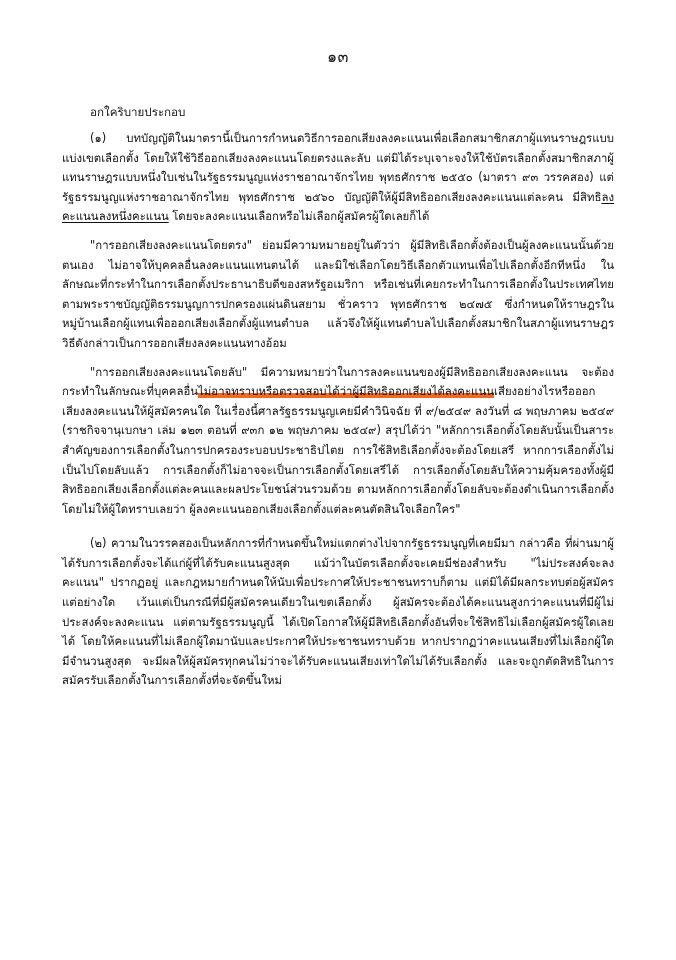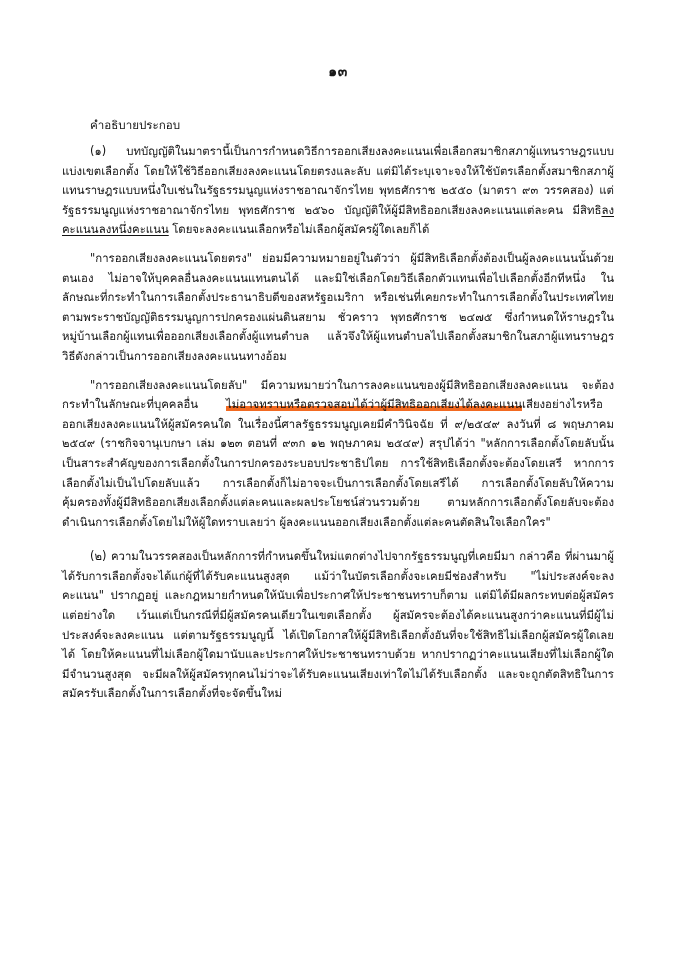--- a/index.html
+++ b/index.html
@@ -17,25 +17,24 @@
   .page {
     position: relative;
     width: 676px;
     height: 960px;
     background: #ffffff;
     box-sizing: border-box;
     padding: 44px 62px 30px 62px;
   }
   .page-number {
     text-align: center;
-    font-size: 14px;
+    font-size: 16px;
     color: #1a1a1a;
     letter-spacing: 0.5px;
-    margin: 16px 0 34px 0;
-    font-weight: bold;
+    margin: 0 0 34px 0;
   }
   .heading {
     font-size: 11.6px;
     color: #111111;
     margin: 0 0 8px 0;
     padding-left: 28px;
     font-weight: normal;
   }
   .body-block {
     margin: 0 0 9px 0;
@@ -55,32 +54,31 @@
   .ul {
     text-decoration: underline;
     text-underline-offset: 2px;
   }
   .hl {
     background: linear-gradient(to bottom, rgba(255,255,255,0) 0%, rgba(255,255,255,0) 62%, #f26a21 62%, #f26a21 96%, rgba(255,255,255,0) 96%);
     padding-bottom: 1px;
   }
   .hl-red {
     color: #111111;
-    margin-left: 28px;
   }
   .spacer-sm { height: 6px; }
 </style>
 </head>
 <body>
 
 <div class="page">
 
   <div class="page-number">๑๓</div>
 
-  <div class="heading">คำอธิบายประกอบ</div>
+  <div class="heading">อกใคริบายประกอบ</div>
 
   <div class="body-block">
     <p class="para indent"><span>(๑) บทบัญญัติในมาตรานี้เป็นการกำหนดวิธีการออกเสียงลงคะแนนเพื่อเลือกสมาชิกสภาผู้แทนราษฎรแบบแบ่งเขตเลือกตั้ง โดยให้ใช้วิธีออกเสียงลงคะแนนโดยตรงและลับ แต่มิได้ระบุเจาะจงให้ใช้บัตรเลือกตั้งสมาชิกสภาผู้แทนราษฎรแบบหนึ่งใบเช่นในรัฐธรรมนูญแห่งราชอาณาจักรไทย พุทธศักราช ๒๕๕๐ (มาตรา ๙๓ วรรคสอง) แต่รัฐธรรมนูญแห่งราชอาณาจักรไทย พุทธศักราช ๒๕๖๐ บัญญัติให้ผู้มีสิทธิออกเสียงลงคะแนนแต่ละคน มีสิทธิ</span><span class="ul">ลงคะแนนลงหนึ่งคะแนน</span><span> โดยจะลงคะแนนเลือกหรือไม่เลือกผู้สมัครผู้ใดเลยก็ได้</span></p>
   </div>
 
 
   <div class="body-block">
     <p class="para indent">"การออกเสียงลงคะแนนโดยตรง" ย่อมมีความหมายอยู่ในตัวว่า ผู้มีสิทธิเลือกตั้งต้องเป็นผู้ลงคะแนนนั้นด้วยตนเอง ไม่อาจให้บุคคลอื่นลงคะแนนแทนตนได้ และมิใช่เลือกโดยวิธีเลือกตัวแทนเพื่อไปเลือกตั้งอีกทีหนึ่ง ในลักษณะที่กระทำในการเลือกตั้งประธานาธิบดีของสหรัฐอเมริกา หรือเช่นที่เคยกระทำในการเลือกตั้งในประเทศไทยตามพระราชบัญญัติธรรมนูญการปกครองแผ่นดินสยาม ชั่วคราว พุทธศักราช ๒๔๗๕ ซึ่งกำหนดให้ราษฎรในหมู่บ้านเลือกผู้แทนเพื่อออกเสียงเลือกตั้งผู้แทนตำบล แล้วจึงให้ผู้แทนตำบลไปเลือกตั้งสมาชิกในสภาผู้แทนราษฎร วิธีดังกล่าวเป็นการออกเสียงลงคะแนนทางอ้อม</p>
   </div>
 

